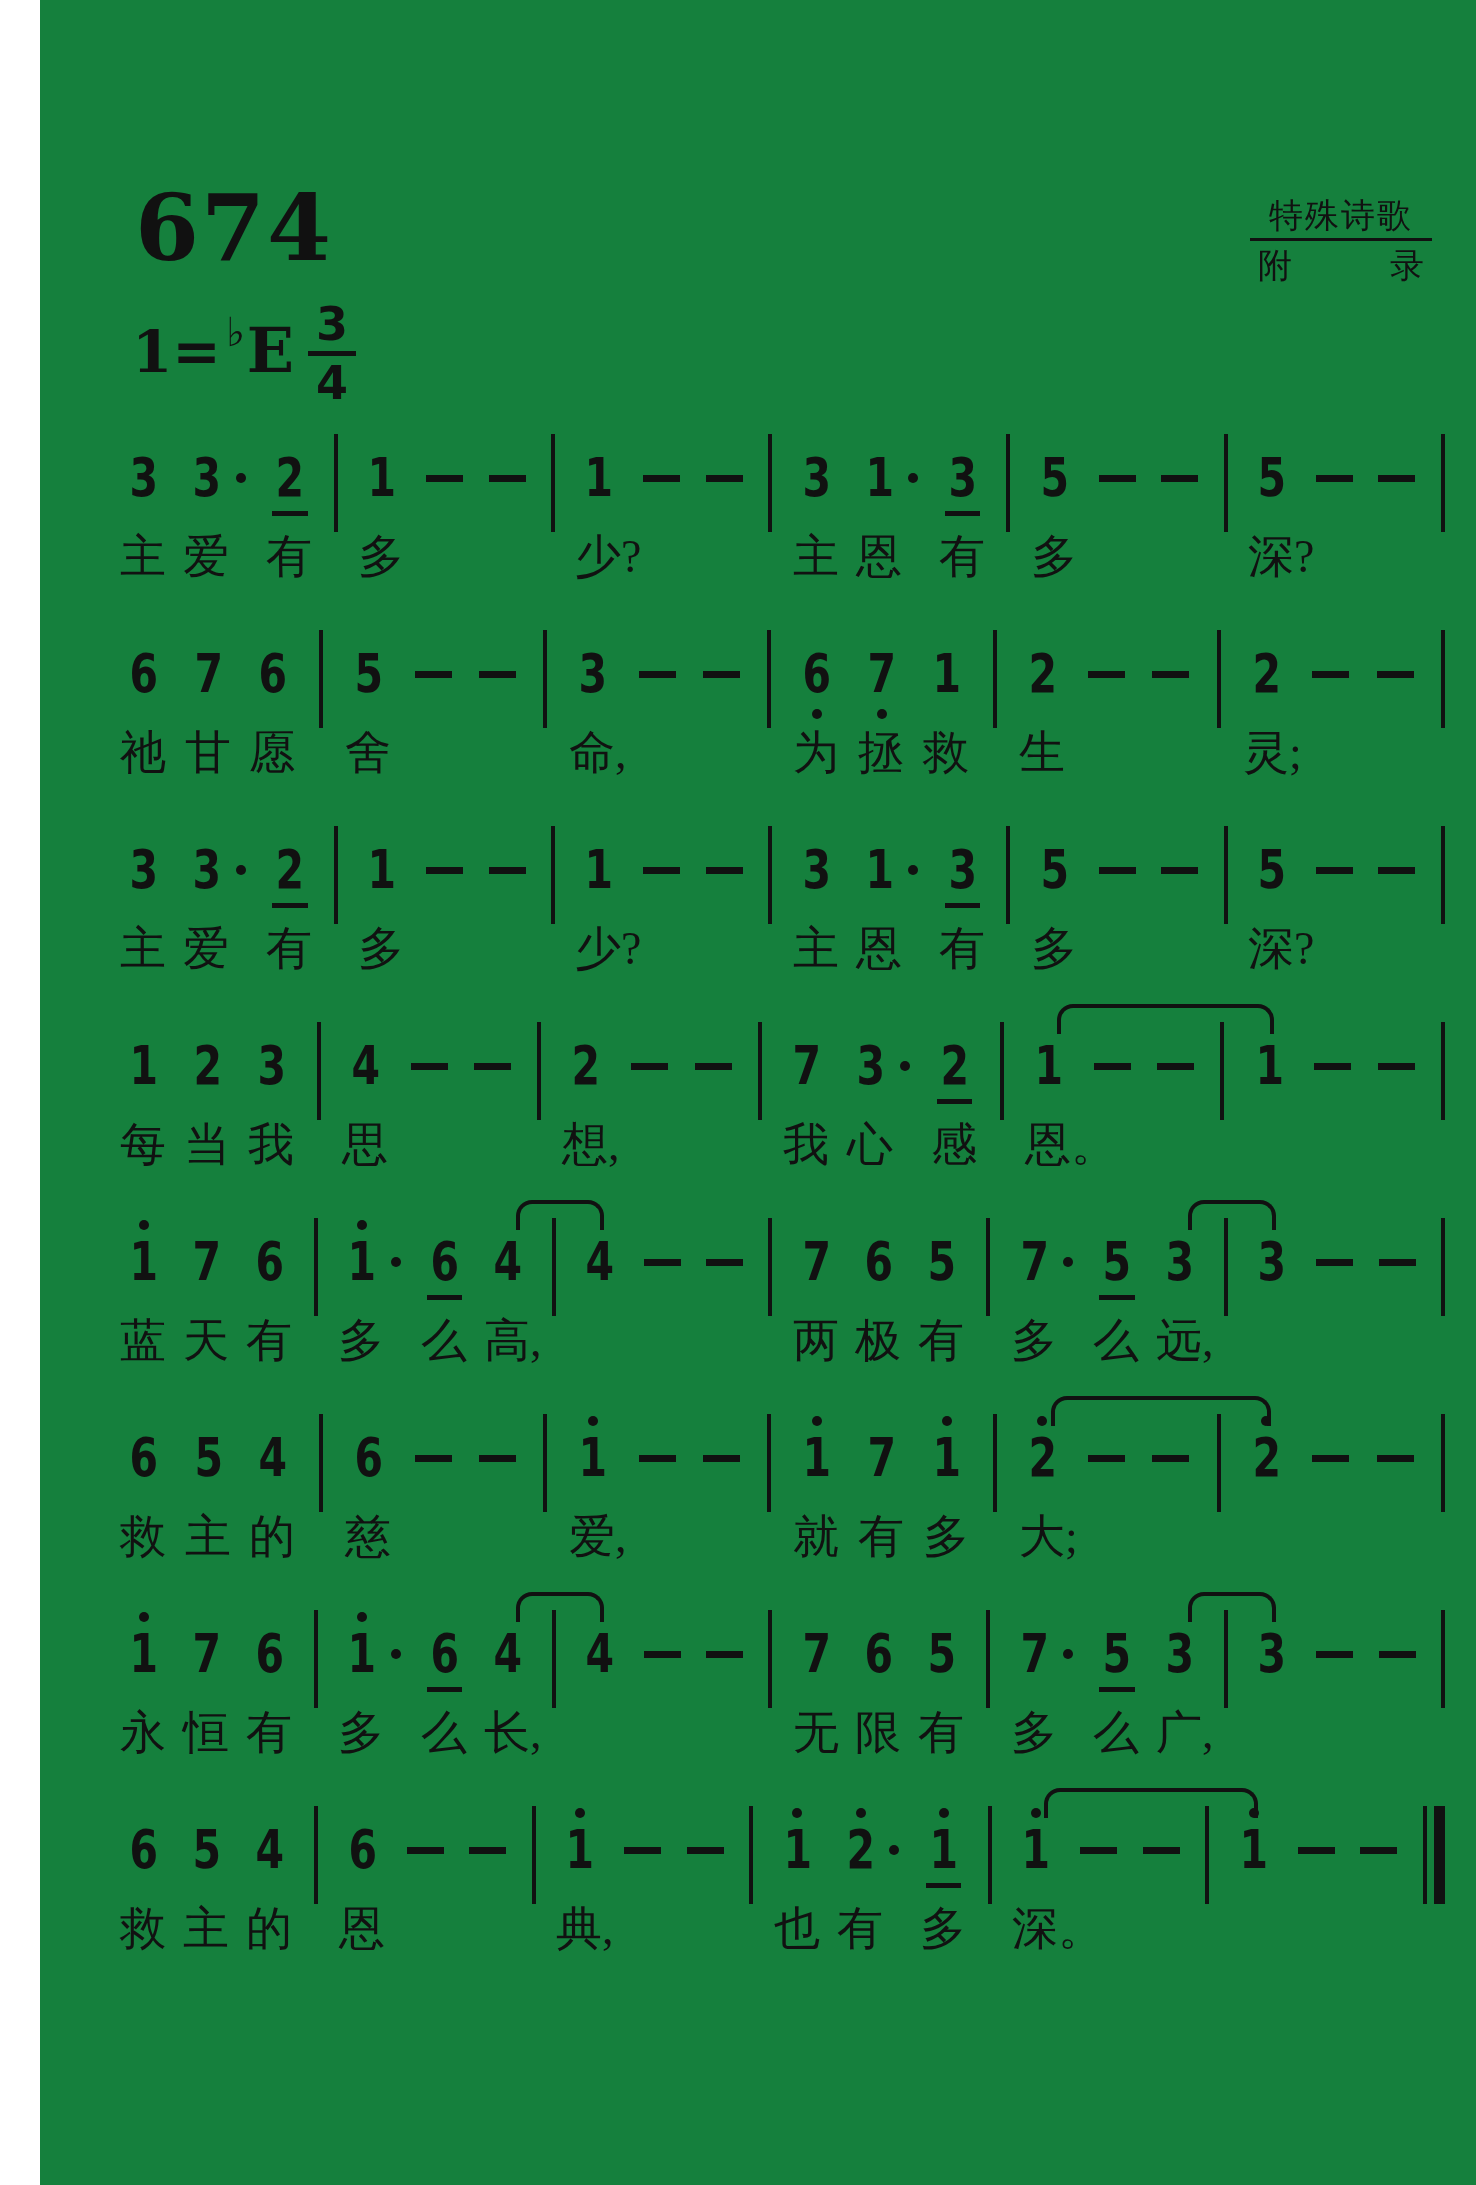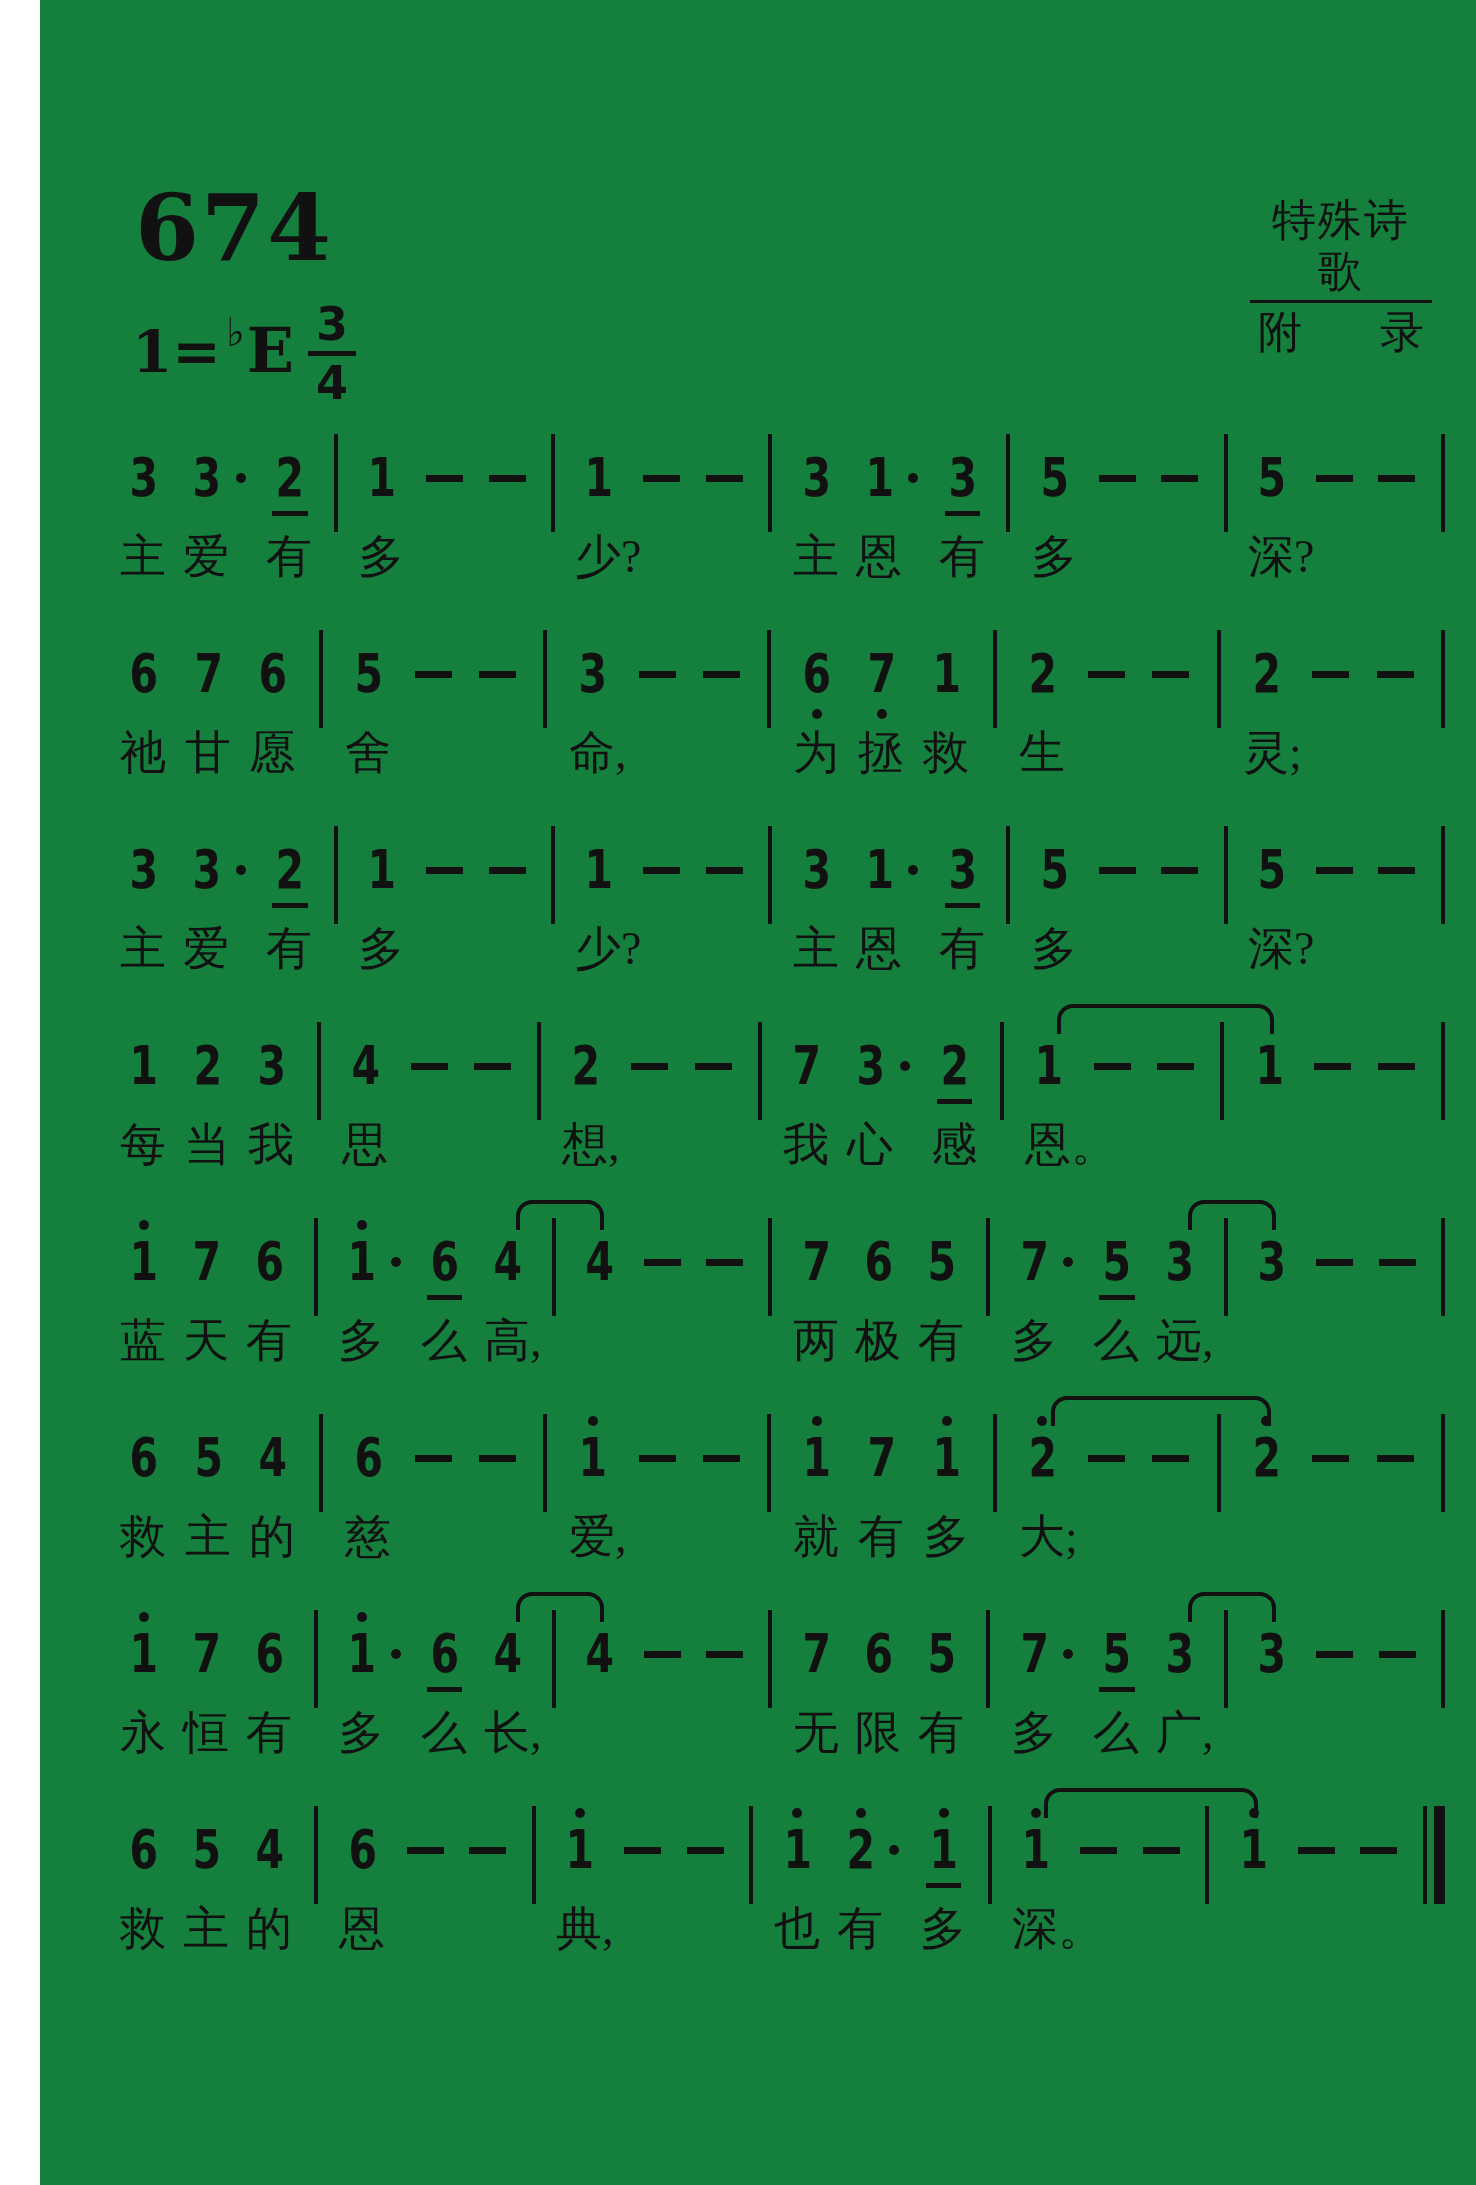--- a/index.html
+++ b/index.html
@@ -5,21 +5,21 @@
   html,body{margin:0;padding:0;background:#ffffff;}
   .page{position:relative;width:1476px;height:2185px;background:#15803d;color:#111;overflow:hidden;
         font-family:"Liberation Serif",serif;margin-left:40px;}
 
   
   .hymn-number{position:absolute;left:95px;top:182px;font-family:"DejaVu Serif",serif;
                font-weight:bold;font-size:92px;line-height:1;letter-spacing:2px;}
   .title{position:absolute;left:0;right:0;top:164px;margin:0;text-align:center;
          font-family:"Liberation Serif",serif;font-weight:bold;font-size:94px;
          line-height:1;letter-spacing:6px;}
-  .corner{position:absolute;right:84px;top:196px;width:182px;font-size:44px;line-height:1.15;}
+  .corner{position:absolute;right:84px;top:196px;width:182px;font-size:34px;line-height:1.15;}
   .corner-top{text-align:center;letter-spacing:2px;border-bottom:3px solid #111;padding-bottom:3px;}
   .corner-bottom{display:flex;justify-content:space-between;padding:5px 8px 0;}
 
   
   .keysig{position:absolute;left:92px;top:314px;font-family:"DejaVu Serif",serif;font-weight:bold;}
   .k1{font-size:58px;}
   .kflat{font-size:40px;position:relative;top:-26px;margin-left:5px;font-family:"DejaVu Sans",sans-serif;}
   .kE{font-size:62px;margin-left:2px;}
   .timesig{position:absolute;left:266px;top:300px;width:52px;text-align:center;
            font-family:"DejaVu Sans",sans-serif;font-weight:bold;font-size:46px;line-height:1.05;}

